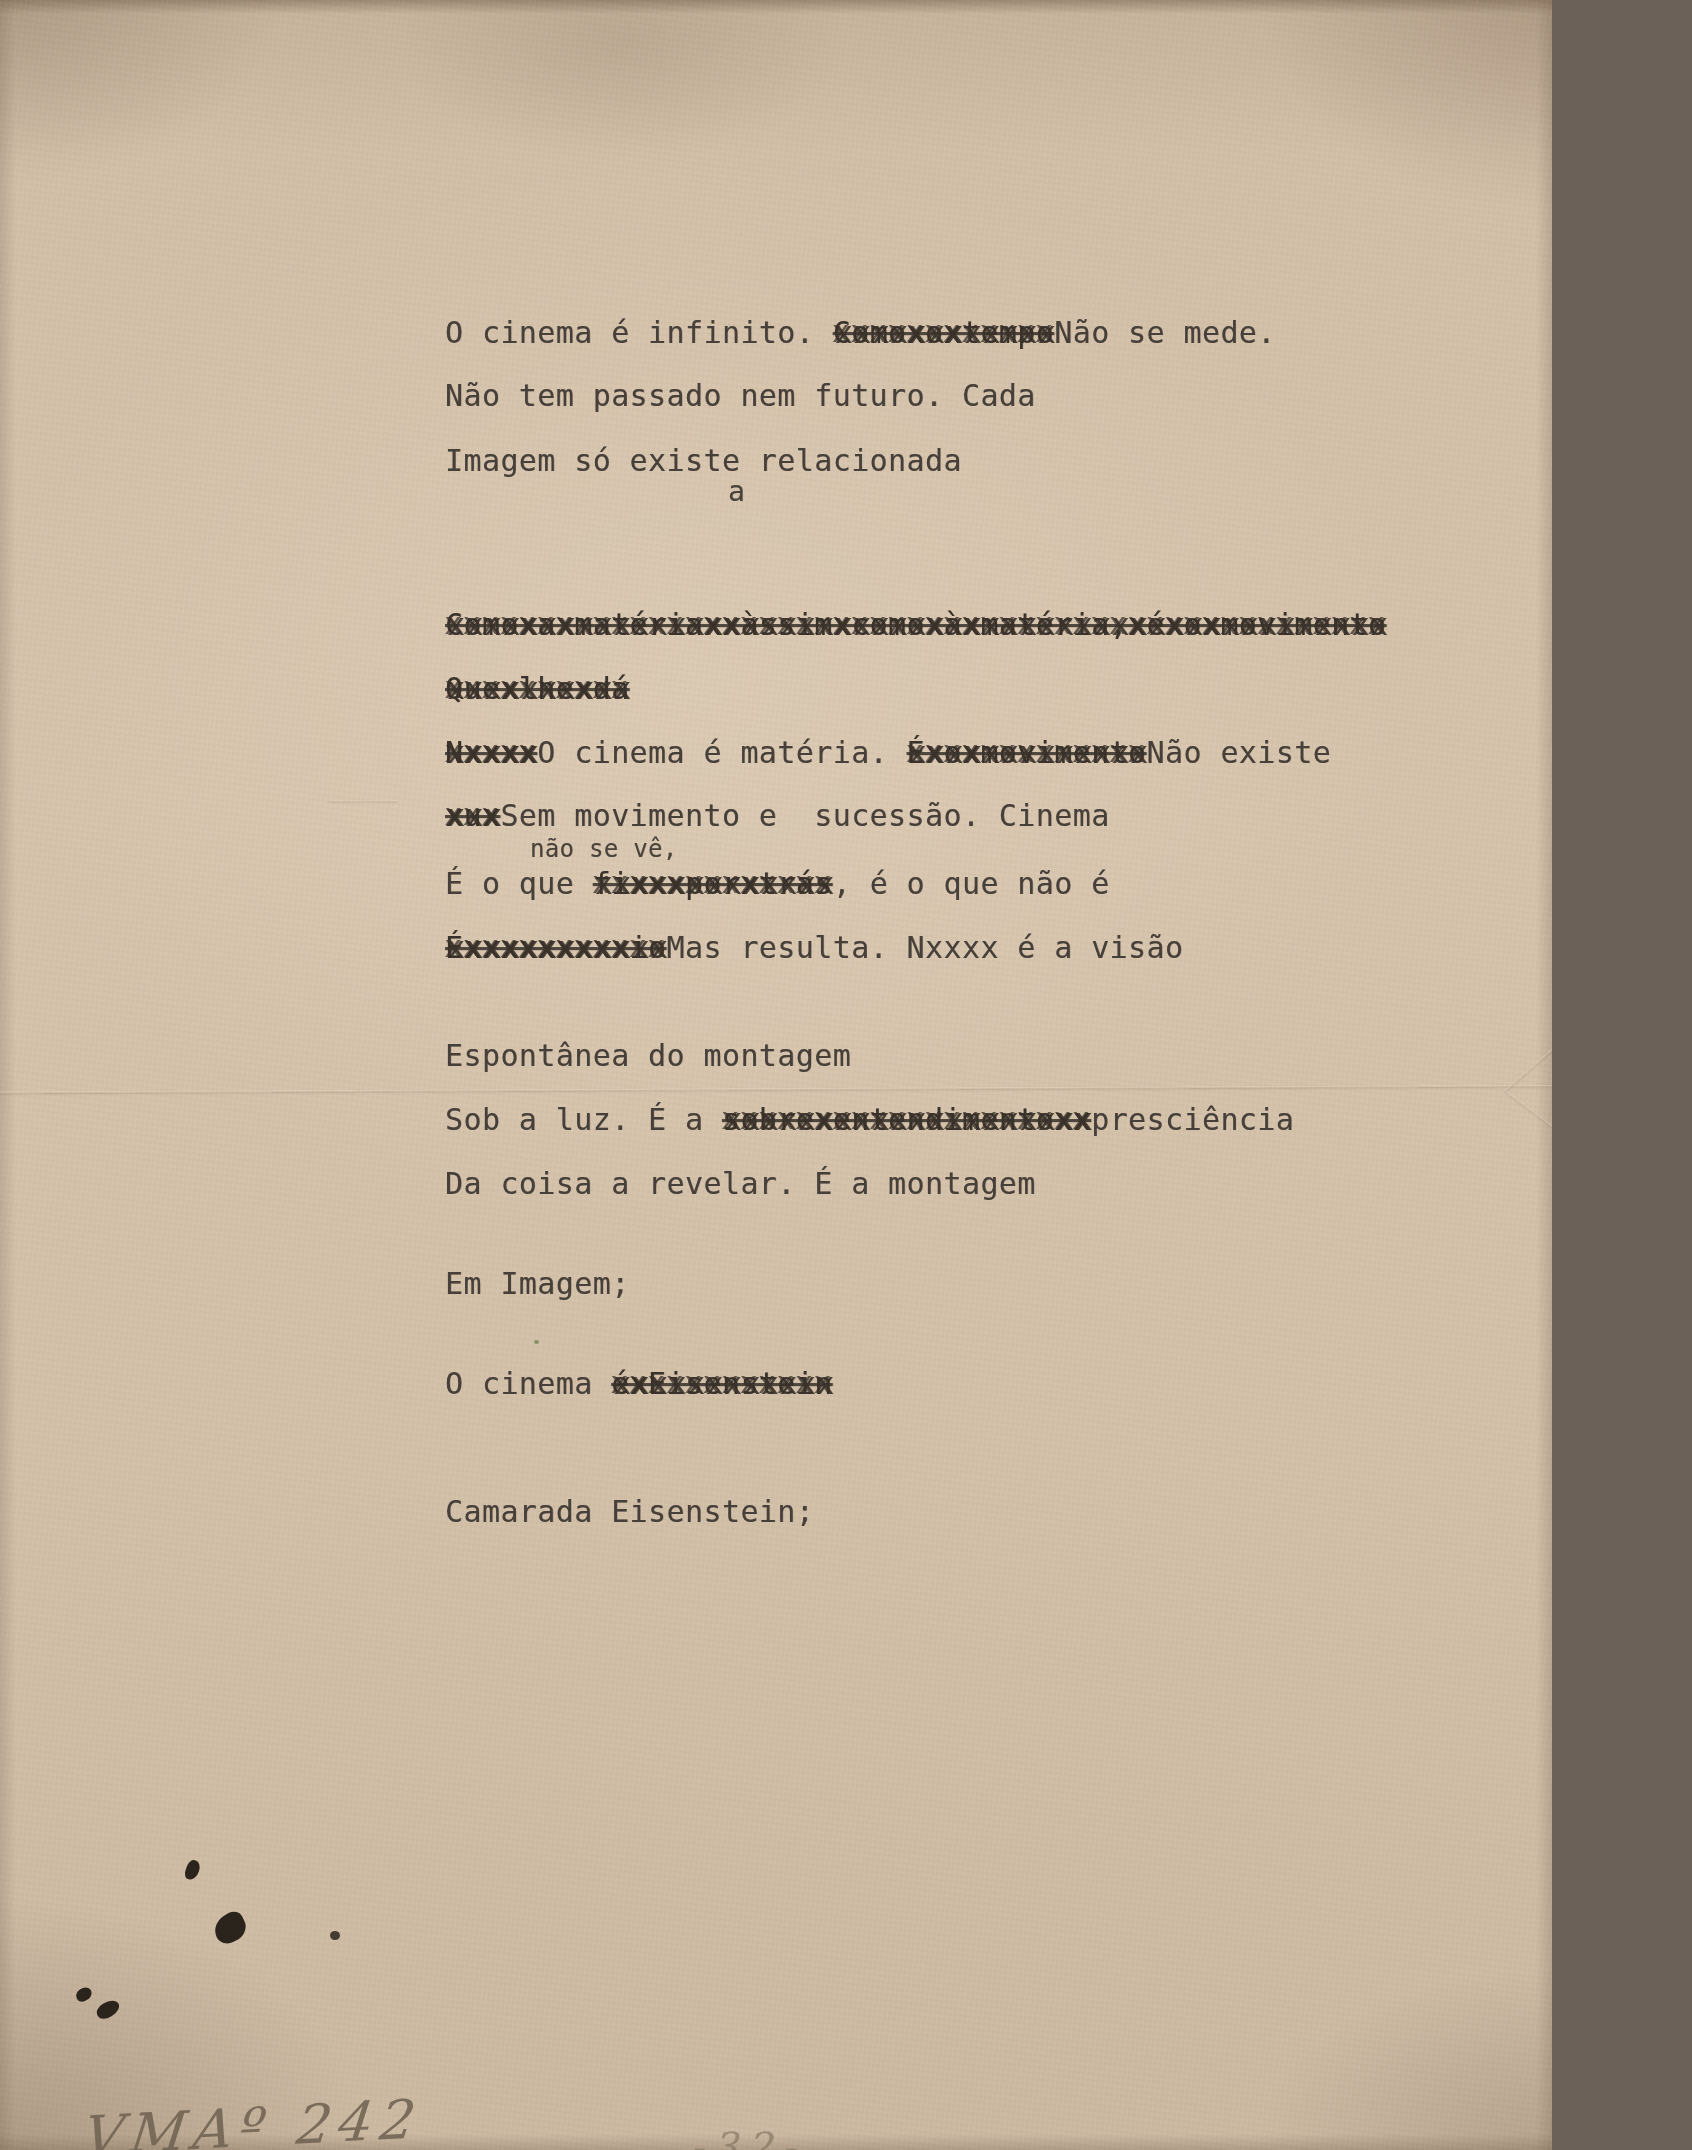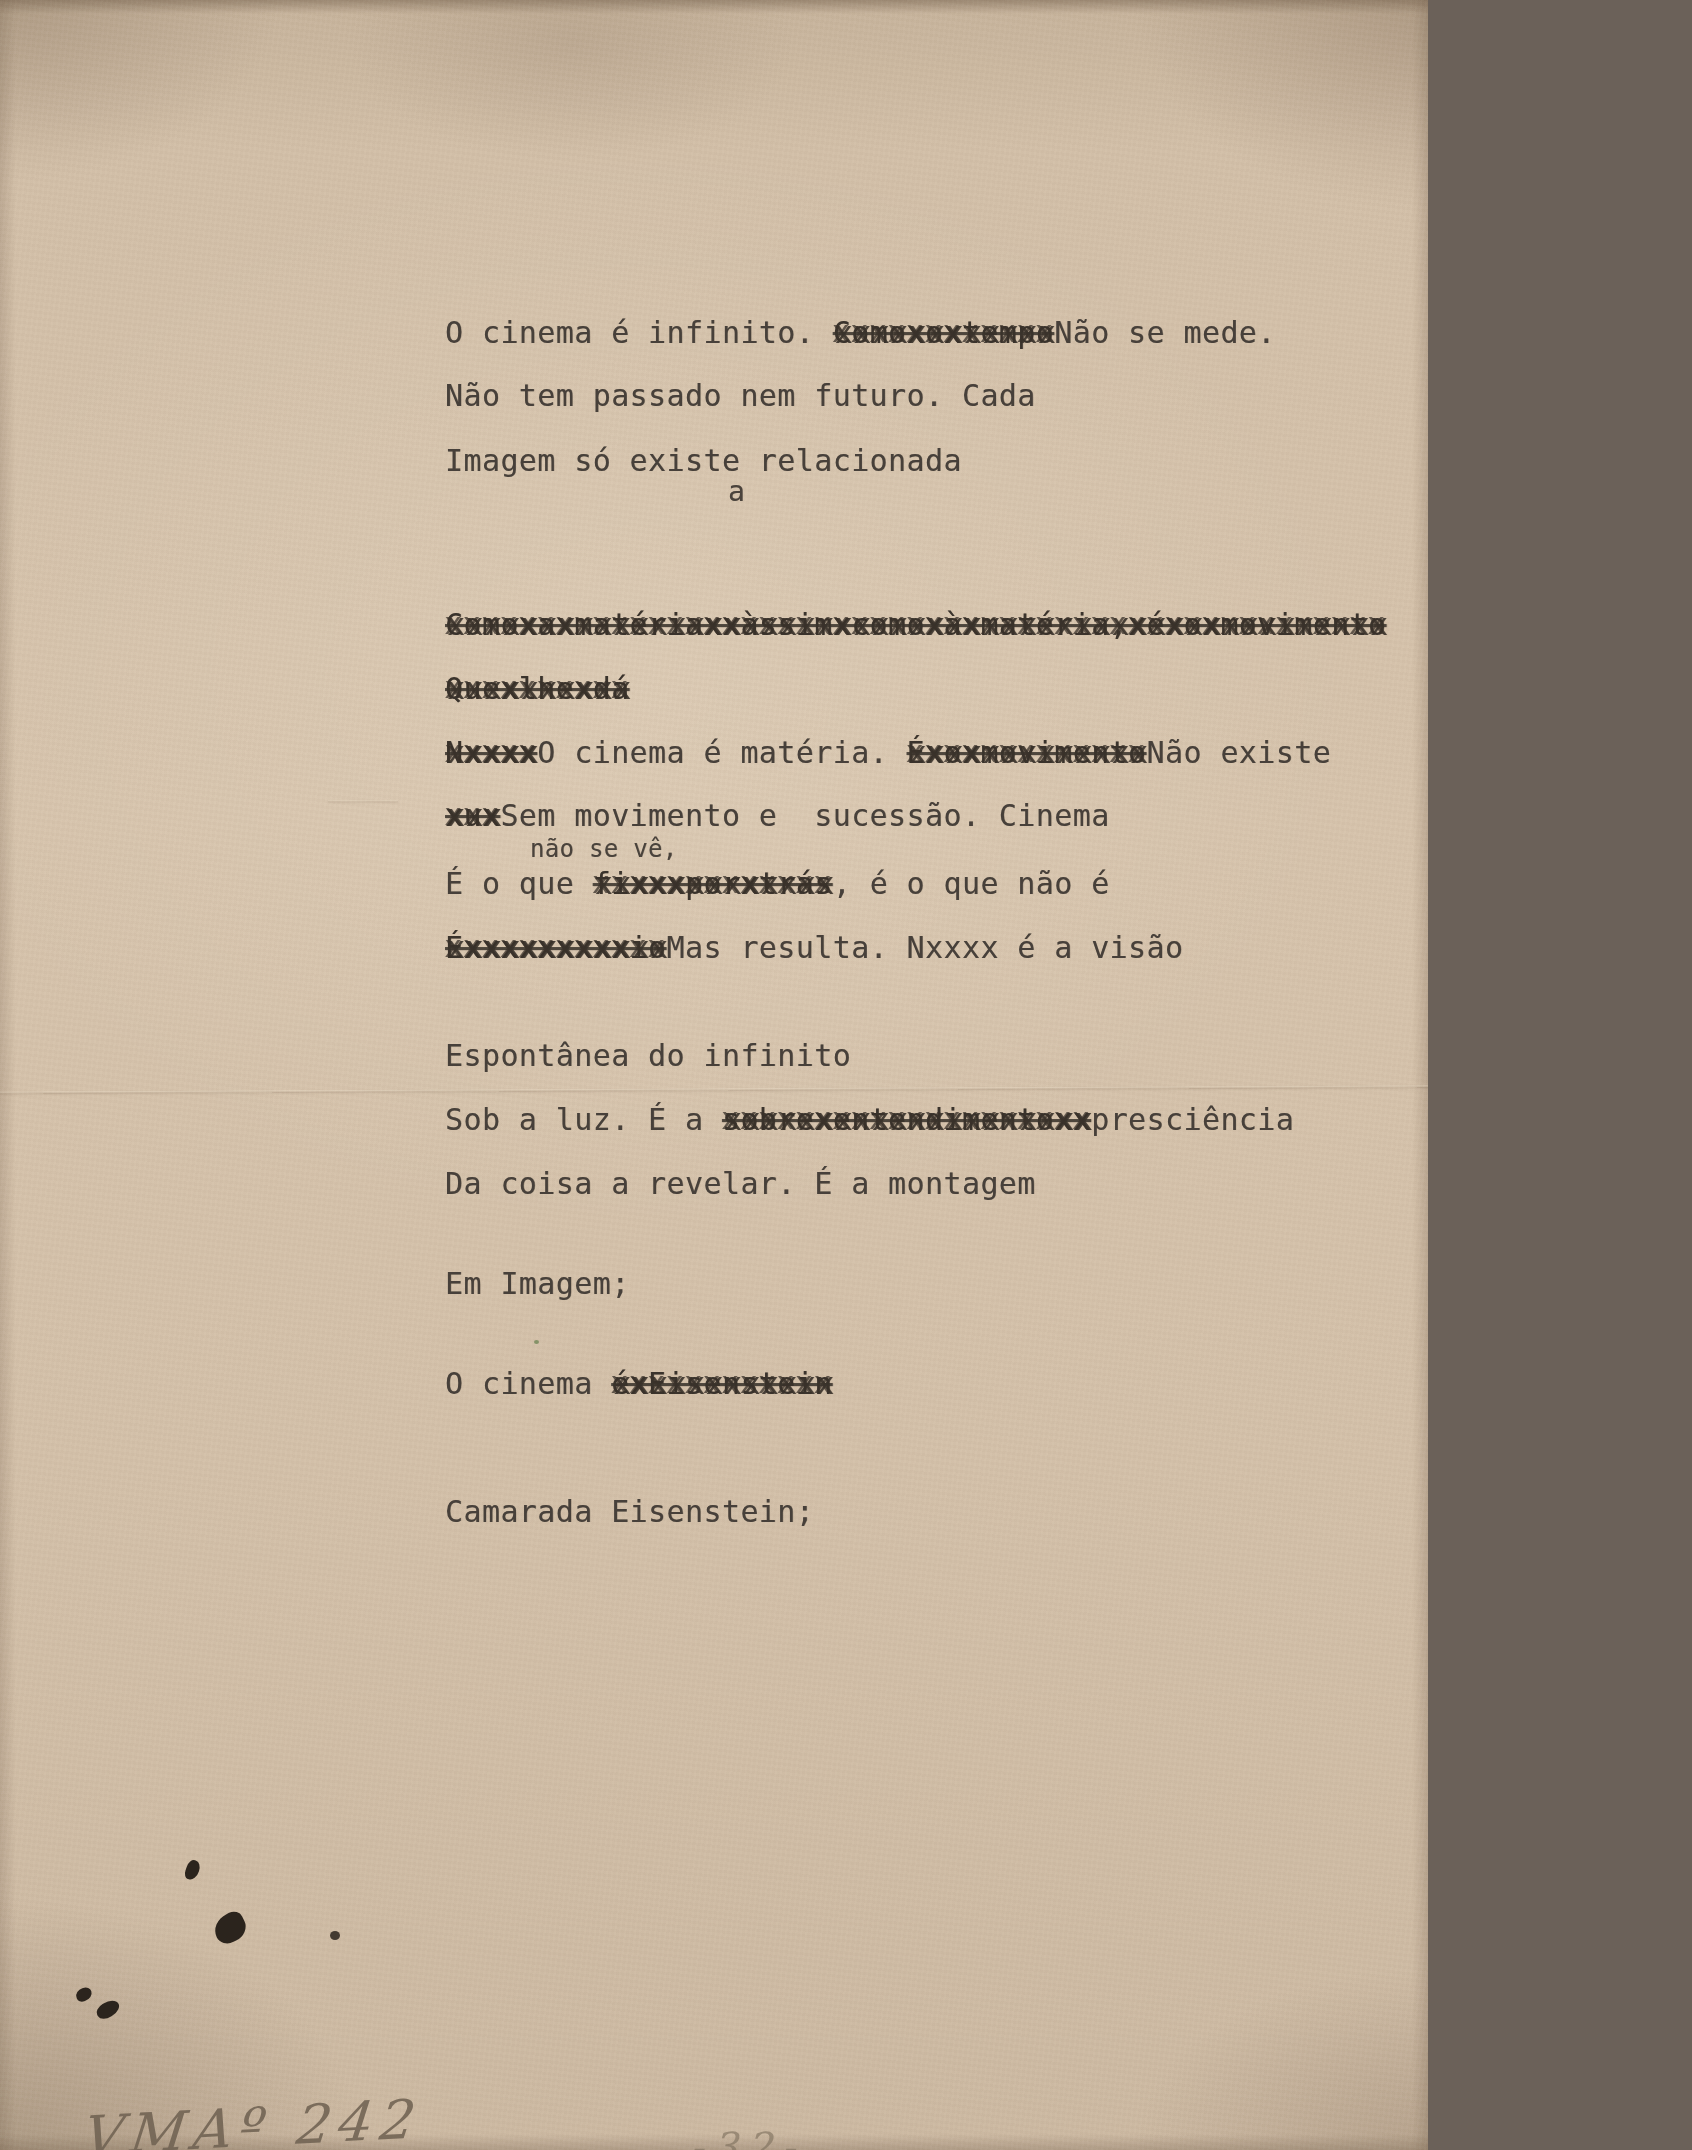--- a/index.html
+++ b/index.html
@@ -1,19 +1,19 @@
 <!DOCTYPE html>
 <html><head>
 <meta charset="utf-8">
 <title>Typewritten manuscript</title>
 <style>
   html,body{margin:0;padding:0;background:#6b6159;}
   .paper{
     position:relative;
-    width:1428px;height:2150px;
+    width:1552px;height:2150px;
     overflow:hidden;
     background:
       linear-gradient(180deg, rgba(120,100,80,.55) 0px, rgba(120,100,80,0) 14px),
       linear-gradient(0deg, rgba(110,90,70,.30) 0px, rgba(110,90,70,0) 16px),
       linear-gradient(90deg, rgba(110,90,70,.22) 0px, rgba(110,90,70,0) 16px),
       linear-gradient(270deg, rgba(110,90,70,.25) 0px, rgba(110,90,70,0) 16px),
       radial-gradient(420px 300px at 100% 0%, rgba(118,96,76,.30), transparent 70%),
       radial-gradient(520px 360px at 0% 100%, rgba(100,82,62,.30), transparent 70%),
       radial-gradient(420px 260px at 100% 100%, rgba(112,92,72,.24), transparent 70%),
       radial-gradient(400px 260px at 0% 0%, rgba(112,92,72,.28), transparent 70%),
@@ -87,21 +87,21 @@
   <div class="line" style="top:735px"><span class="struck" data-x="xxxxx">Nxxxx</span><span>O cinema é matéria. </span><span class="struck" data-x="xxxxxxxxxxxxx">Éxoxmovimento</span><span>Não existe</span></div>
 
   <div class="line" style="top:798px"><span class="struck" data-x="xxx">xux</span><span>Sem movimento e  sucessão. Cinema</span></div>
 
   <div class="insert small" style="left:530px;top:838px">não se vê,</div>
 
   <div class="line" style="top:866px"><span>É o que </span><span class="struck" data-x="xxxxxxxxxxxxx">fixxxporxtrás</span><span>, é o que não é</span></div>
 
   <div class="line" style="top:930px"><span class="struck" data-x="xxxxxxxxxxxx">Éxxxxxxxxxio</span><span>Mas resulta. Nxxxx é a visão</span></div>
 
-  <div class="line" style="top:1038px"><span>Espontânea do infinito</span></div>
+  <div class="line" style="top:1038px"><span>Espontânea do montagem</span></div>
 
   <div class="line" style="top:1102px"><span>Sob a luz. É a </span><span class="struck" data-x="xxxxxxxxxxxxxxxxxxxx">sobrexentendimentoxx</span><span>presciência</span></div>
 
   <div class="line" style="top:1166px"><span>Da coisa a revelar. É a montagem</span></div>
 
   <div class="line" style="top:1266px"><span>Em Imagem;</span></div>
 
   <div class="line" style="top:1366px"><span>O cinema </span><span class="struck" data-x="xxxxxxxxxxxx">éxEisenstein</span></div>
 
 

